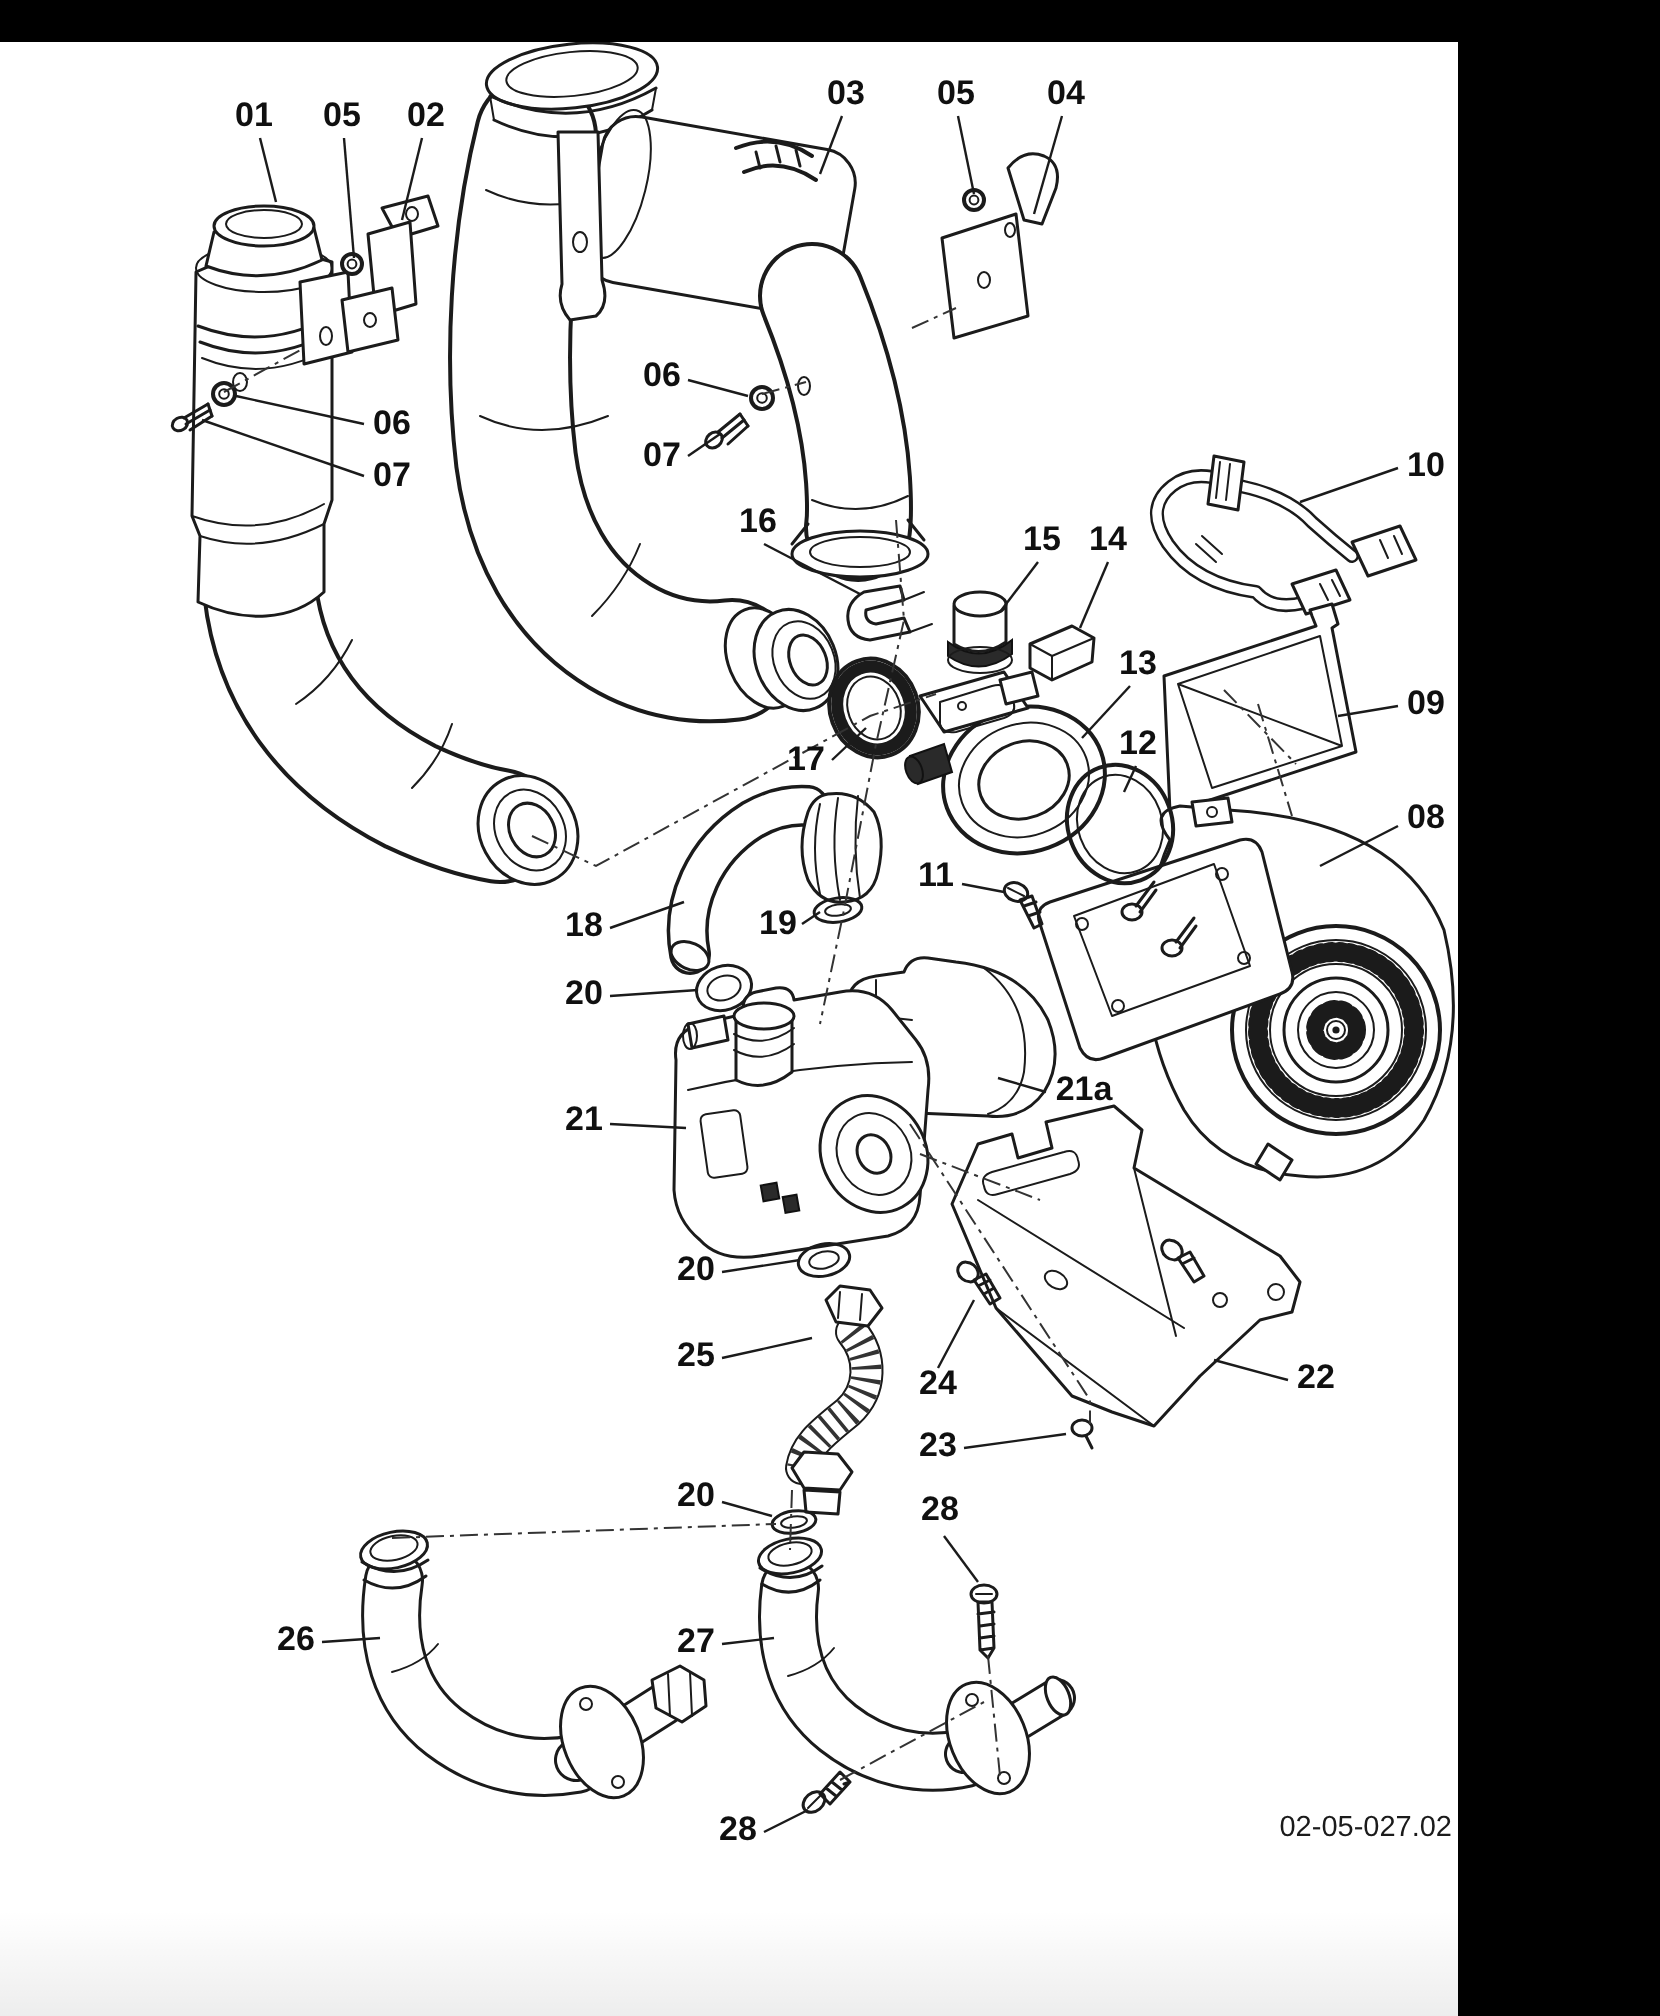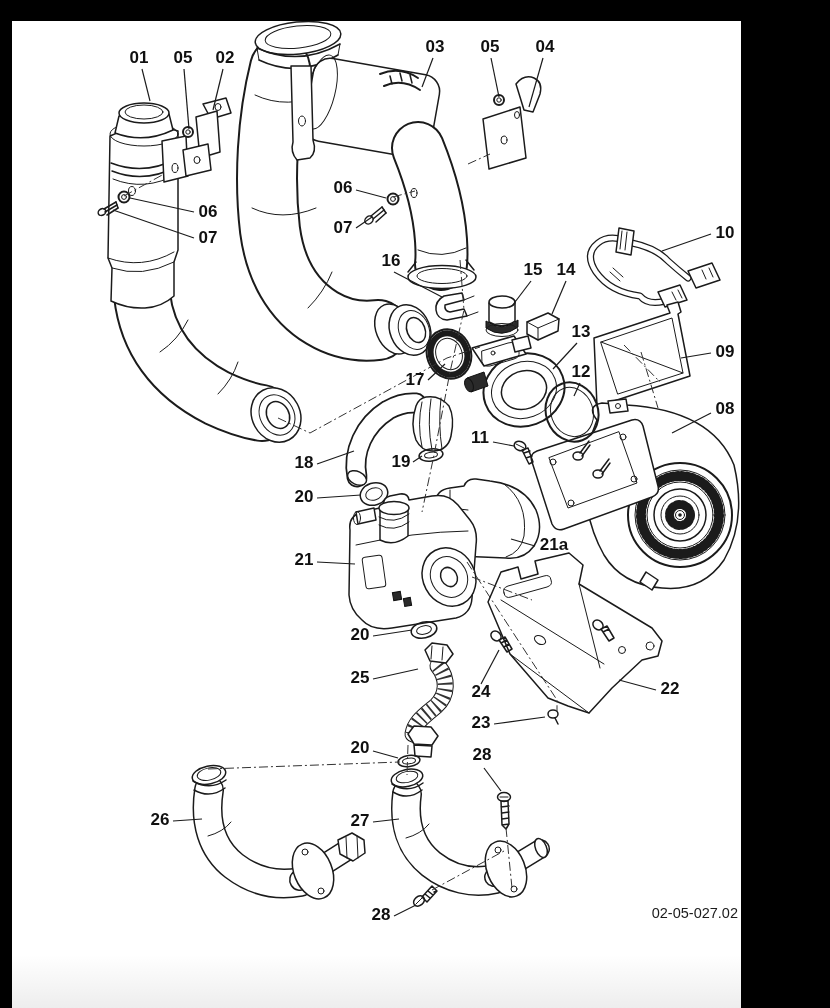--- a/index.html
+++ b/index.html
@@ -1,18 +1,18 @@
 <!DOCTYPE html>
 <html><head>
 <meta charset="utf-8">
 <style>
   html,body{margin:0;padding:0;background:#000;}
   body{width:830px;height:1008px;position:relative;overflow:hidden;
        font-family:"Liberation Sans", sans-serif;}
-  #stage{position:absolute;left:12px;top:0;width:752px;height:1008px;}
+  #stage{position:absolute;left:0;top:0;width:752px;height:1008px;}
   svg{display:block;}
   
   .o{fill:none;stroke:#1b1b1b;stroke-width:1.5;stroke-linejoin:round;stroke-linecap:round;}
   .ow{fill:#ffffff;stroke:#1b1b1b;stroke-width:1.5;stroke-linejoin:round;stroke-linecap:round;}
   .thin{stroke-width:1;}
   .med{stroke-width:2;}
   .dark{fill:#2a2a2a;stroke:#111;}
   .sil{fill:none;stroke:#1b1b1b;stroke-linecap:round;stroke-linejoin:round;}
   .tube{fill:none;stroke:#ffffff;stroke-linecap:round;stroke-linejoin:round;}
   .dash{fill:none;stroke:#333;stroke-width:1;stroke-dasharray:9 3 2 3;}

